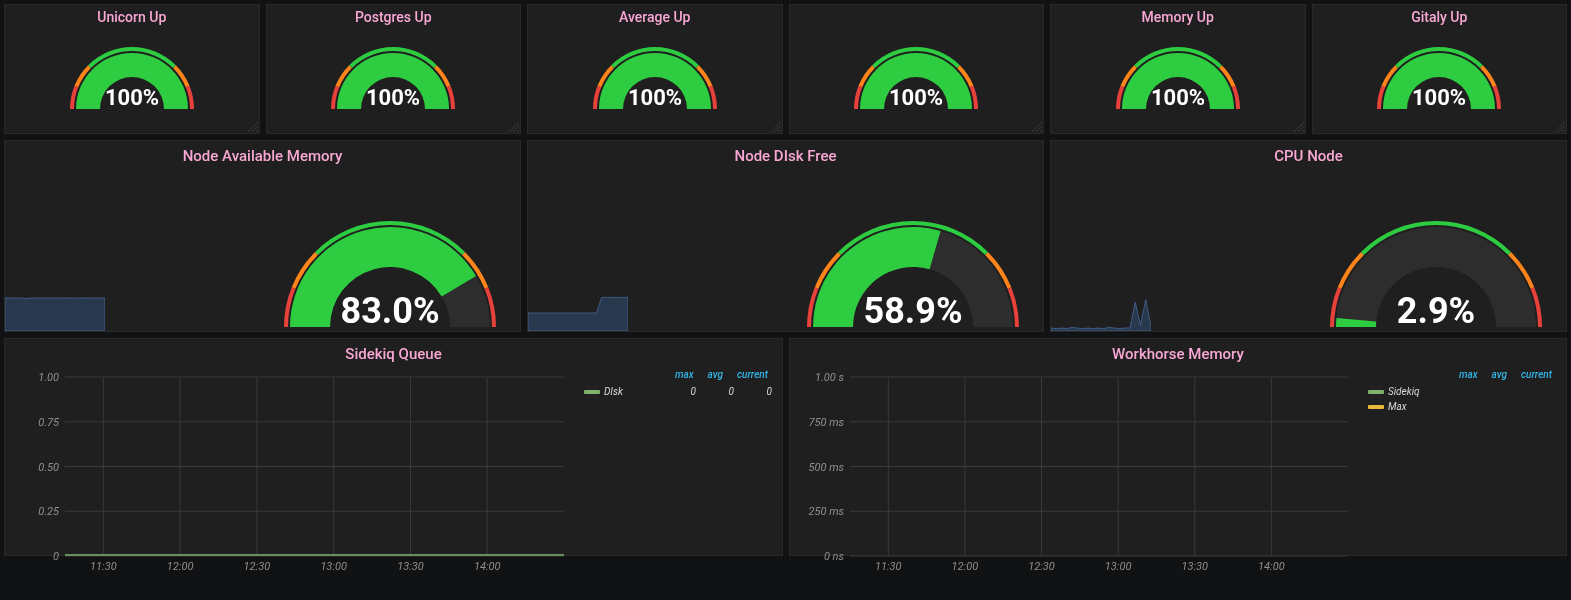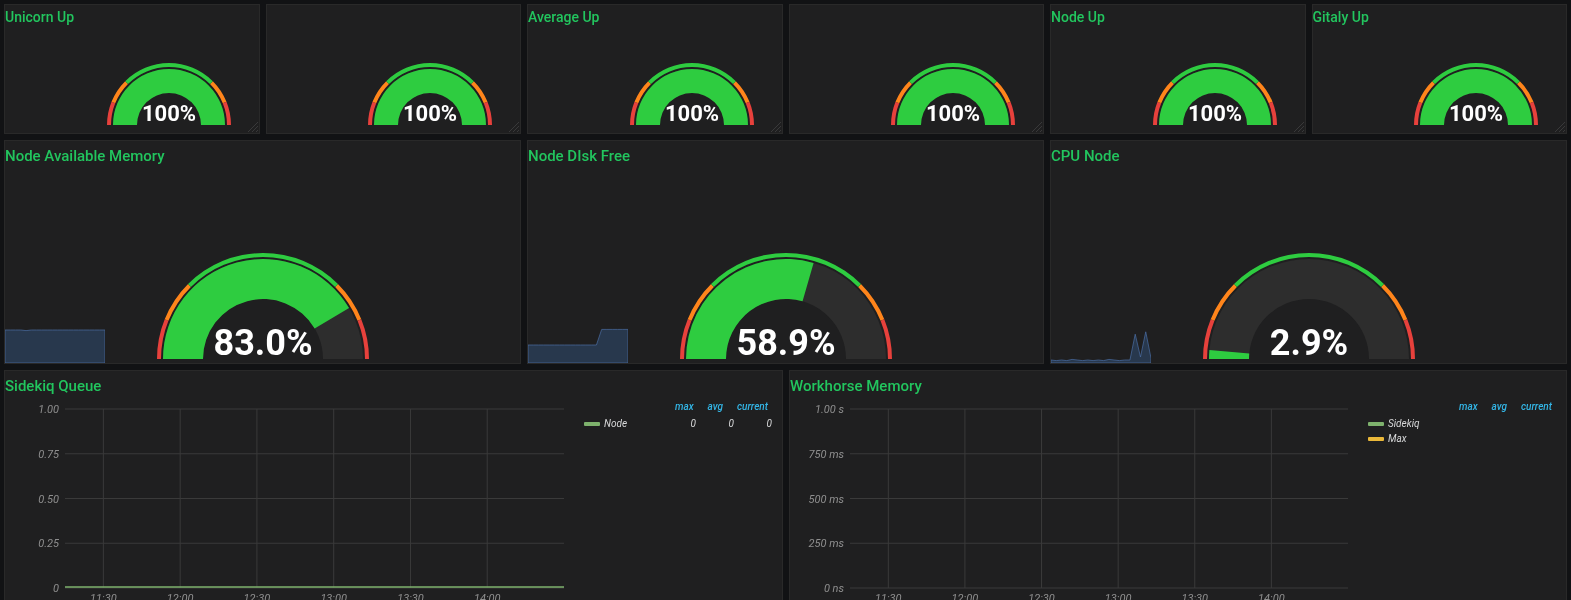--- a/index.html
+++ b/index.html
@@ -16,45 +16,45 @@
   .row { display: flex; gap: 6px; margin-bottom: 6px; }
   .panel {
     background: #1f1f20;
     border: 1px solid #292929;
     position: relative;
     flex: 1;
     display: flex;
     flex-direction: column;
   }
   .panel-title {
-    text-align: left;
-    color: #22c55e;
+    text-align: center;
+    color: #f9a8d4;
     font-weight: 500;
     font-size: 15px;
     padding: 6px 0 2px 0;
   }
   .panel-title.small { font-size: 14px; padding-top: 4px; }
 
   
   .row1 .panel { height: 130px; }
-  .gauge-small-wrap { flex: 1; display: flex; align-items: flex-end; justify-content: flex-end; padding-bottom: 4px; }
+  .gauge-small-wrap { flex: 1; display: flex; align-items: flex-end; justify-content: center; padding-bottom: 20px; }
 
   
-  .row2 .panel { height: 224px; }
-  .gauge-big-wrap { flex: 1; display: flex; align-items: flex-end; justify-content: center; position: relative; overflow: hidden; }
+  .row2 .panel { height: 192px; }
+  .gauge-big-wrap { flex: 1; display: flex; align-items: flex-end; justify-content: flex-end; position: relative; overflow: hidden; }
   .gauge-big-wrap svg.gauge { z-index: 2; position: relative; }
   .sparkline {
     position: absolute;
     left: 0; right: 0; bottom: 0;
     height: 60px;
     z-index: 1;
   }
 
   
-  .row3 .panel { height: 245px; }
+  .row3 .panel { height: 218px; }
   .chart-body {
     flex: 1;
     display: flex;
     flex-direction: row;
     padding: 4px 10px 4px 10px;
     font-style: italic;
   }
   .chart-plot { flex: 1; position: relative; }
   .legend-col {
     width: 200px;
@@ -114,20 +114,21 @@
             <path d="M 34 76 A 56 56 0 0 1 146 76 L 122 76 A 32 32 0 0 0 58 76 Z" fill="#2d2d2d"></path>
             <path d="M 34 76 A 56 56 0 0 1 146 76 L 122 76 A 32 32 0 0 0 58 76 Z" fill="#2ecc40"></path>
             <text x="90" y="72" class="gauge-value" font-size="22">100%</text>
           </svg>
         </div>
       <svg class="resize-handle" viewBox="0 0 10 10">
           <path d="M0 10 L10 0 M4 10 L10 4 M8 10 L10 8" stroke="#888" stroke-width="1" fill="none"></path>
         </svg>
     </div>
     <div class="panel">
+      <div class="panel-title small">Postgres Up</div>
       <div class="gauge-small-wrap">
           <svg class="gauge" width="180" height="80" viewBox="0 0 180 80">
             <path d="M 28 75.99999999999999 A 62 62 0 0 1 32.51460101685919 52.774391208213444 L 36.223336435126335 54.27281758187709 A 58 58 0 0 0 32 76 Z" fill="#e7413c"></path>
             <path d="M 32.51460101685919 52.774391208213444 A 62 62 0 0 1 46.159379566434055 32.15937956643405 L 48.987806691180246 34.98780669118024 A 58 58 0 0 0 36.223336435126335 54.27281758187709 Z" fill="#ff851b"></path>
             <path d="M 133.84062043356596 32.159379566434055 A 62 62 0 0 1 147.4853989831408 52.77439120821346 L 143.77666356487367 54.272817581877106 A 58 58 0 0 0 131.01219330881975 34.987806691180246 Z" fill="#ff851b"></path>
             <path d="M 147.4853989831408 52.77439120821346 A 62 62 0 0 1 152 76 L 148 76 A 58 58 0 0 0 143.77666356487367 54.272817581877106 Z" fill="#e7413c"></path>
             <path d="M 46.159379566434055 32.15937956643405 A 62 62 0 0 1 133.84062043356596 32.159379566434055 L 131.01219330881975 34.987806691180246 A 58 58 0 0 0 48.987806691180246 34.98780669118024 Z" fill="#2ecc40"></path>
             <path d="M 34 76 A 56 56 0 0 1 146 76 L 122 76 A 32 32 0 0 0 58 76 Z" fill="#2d2d2d"></path>
             <path d="M 34 76 A 56 56 0 0 1 146 76 L 122 76 A 32 32 0 0 0 58 76 Z" fill="#2ecc40"></path>
             <text x="90" y="72" class="gauge-value" font-size="22">100%</text>
@@ -166,21 +167,21 @@
             <path d="M 34 76 A 56 56 0 0 1 146 76 L 122 76 A 32 32 0 0 0 58 76 Z" fill="#2d2d2d"></path>
             <path d="M 34 76 A 56 56 0 0 1 146 76 L 122 76 A 32 32 0 0 0 58 76 Z" fill="#2ecc40"></path>
             <text x="90" y="72" class="gauge-value" font-size="22">100%</text>
           </svg>
         </div>
       <svg class="resize-handle" viewBox="0 0 10 10">
           <path d="M0 10 L10 0 M4 10 L10 4 M8 10 L10 8" stroke="#888" stroke-width="1" fill="none"></path>
         </svg>
     </div>
     <div class="panel">
-      <div class="panel-title small">Node Up</div>
+      <div class="panel-title small">Memory Up</div>
       <div class="gauge-small-wrap">
           <svg class="gauge" width="180" height="80" viewBox="0 0 180 80">
             <path d="M 28 75.99999999999999 A 62 62 0 0 1 32.51460101685919 52.774391208213444 L 36.223336435126335 54.27281758187709 A 58 58 0 0 0 32 76 Z" fill="#e7413c"></path>
             <path d="M 32.51460101685919 52.774391208213444 A 62 62 0 0 1 46.159379566434055 32.15937956643405 L 48.987806691180246 34.98780669118024 A 58 58 0 0 0 36.223336435126335 54.27281758187709 Z" fill="#ff851b"></path>
             <path d="M 133.84062043356596 32.159379566434055 A 62 62 0 0 1 147.4853989831408 52.77439120821346 L 143.77666356487367 54.272817581877106 A 58 58 0 0 0 131.01219330881975 34.987806691180246 Z" fill="#ff851b"></path>
             <path d="M 147.4853989831408 52.77439120821346 A 62 62 0 0 1 152 76 L 148 76 A 58 58 0 0 0 143.77666356487367 54.272817581877106 Z" fill="#e7413c"></path>
             <path d="M 46.159379566434055 32.15937956643405 A 62 62 0 0 1 133.84062043356596 32.159379566434055 L 131.01219330881975 34.987806691180246 A 58 58 0 0 0 48.987806691180246 34.98780669118024 Z" fill="#2ecc40"></path>
             <path d="M 34 76 A 56 56 0 0 1 146 76 L 122 76 A 32 32 0 0 0 58 76 Z" fill="#2d2d2d"></path>
             <path d="M 34 76 A 56 56 0 0 1 146 76 L 122 76 A 32 32 0 0 0 58 76 Z" fill="#2ecc40"></path>
             <text x="90" y="72" class="gauge-value" font-size="22">100%</text>
@@ -297,21 +298,21 @@
               <line x1="50" x2="549" y1="186" y2="186" stroke="#7eb26d" stroke-width="1.5"></line>
             </svg></div>
         <div class="legend-col">
           <div class="legend-header">
             <span>max</span>
             <span>avg</span>
             <span>current</span>
           </div>
           <div class="legend-row">
             <span class="legend-swatch" style="background:#7eb26d"></span>
-            <span class="legend-name">Node</span>
+            <span class="legend-name">DIsk</span>
             <span class="legend-val">0</span>
             <span class="legend-val">0</span>
             <span class="legend-val">0</span>
           </div>
         </div>
       </div>
     </div>
     <div class="panel">
       <div class="panel-title">Workhorse Memory</div>
       <div class="chart-body">

